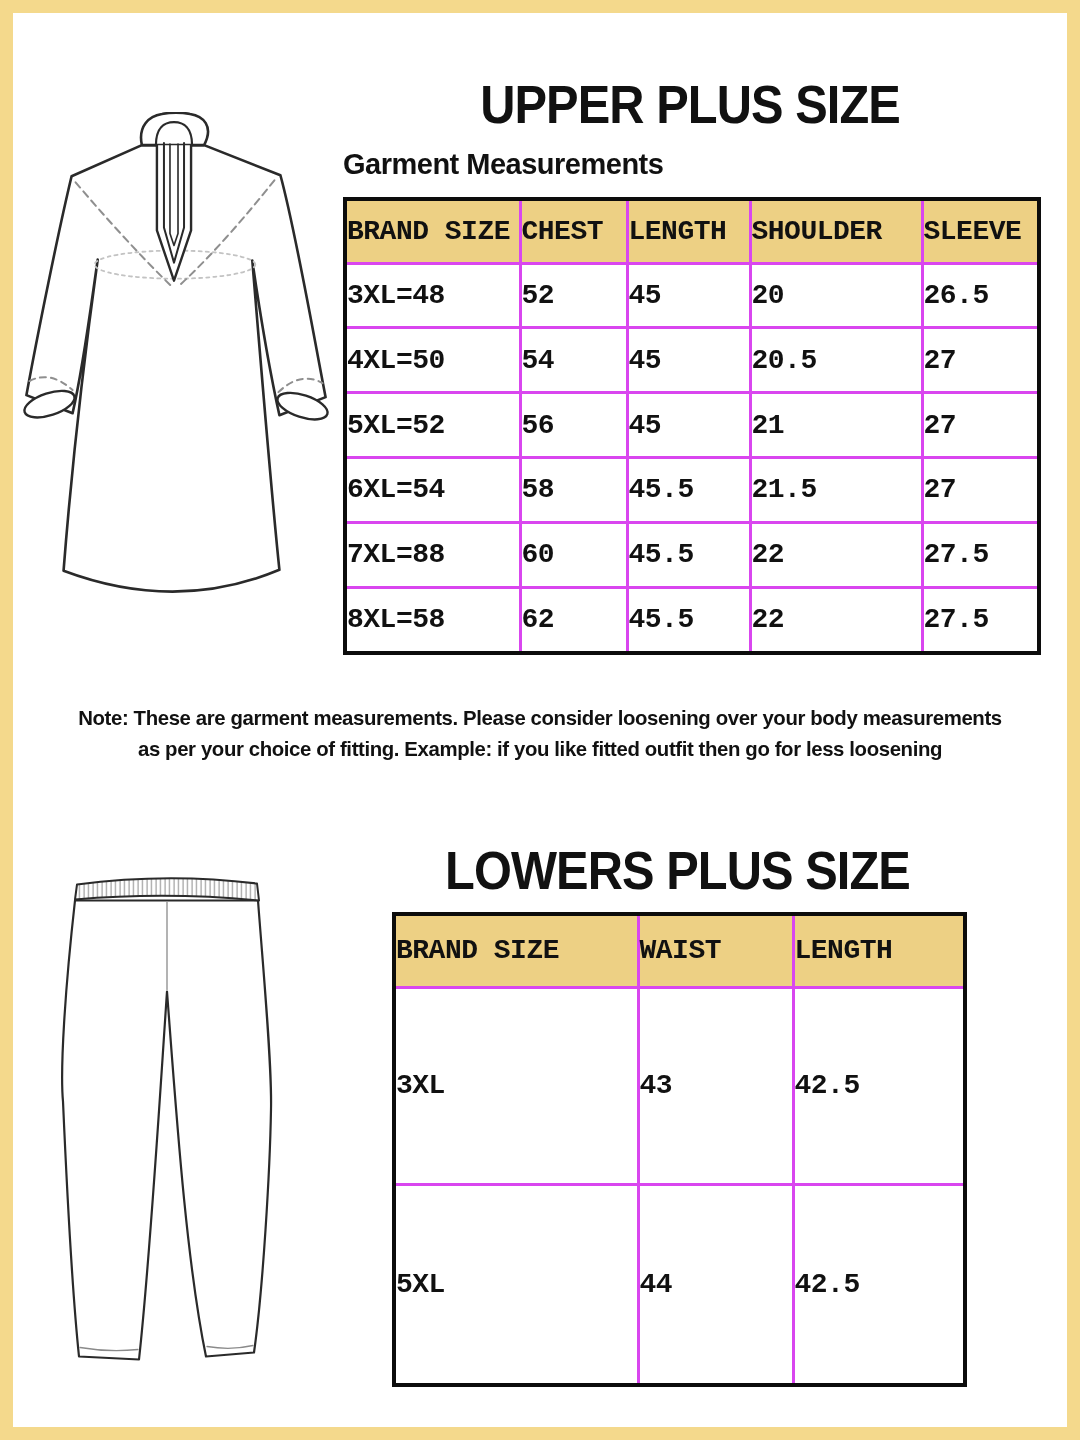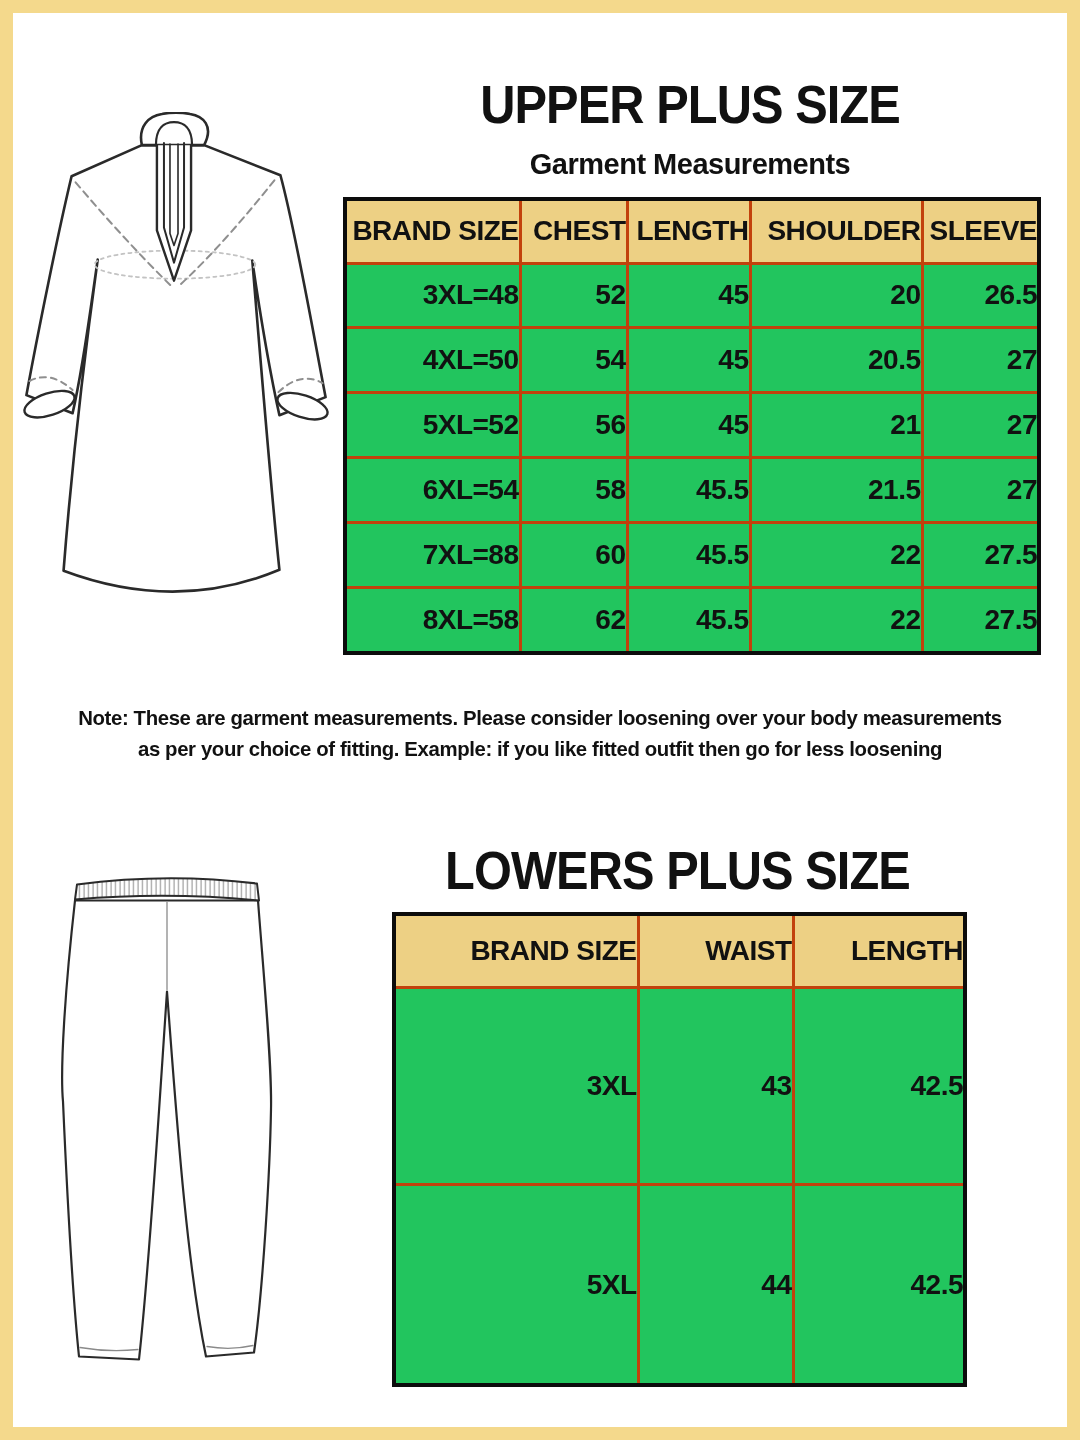--- a/index.html
+++ b/index.html
@@ -27,43 +27,43 @@
     font-size:53px;
     letter-spacing:-1px;
     transform:scaleX(0.92);
     white-space:nowrap;
   }
   #upper-title{left:343px;width:694px;top:74px;}
   #lower-title{left:392px;width:571px;top:840px;}
   .sub-title{
     position:absolute;
     left:343px;width:694px;top:148px;
-    text-align:center;
     font-weight:bold;
     font-size:29px;
     letter-spacing:-0.5px;
   }
   
   table.size-table{
     position:absolute;
     border-collapse:collapse;
     table-layout:fixed;
     background:#faf0ca;
   }
   table.size-table th,table.size-table td{
-    border:3px solid #c2410c;
-    text-align:right;
+    border:3px solid #d946ef;
+    text-align:left;
     vertical-align:middle;
     font-weight:bold;
     font-size:28px;
     letter-spacing:-0.5px;
     padding:0;
+    font-family:Liberation Mono, monospace;
   }
   table.size-table th{background:#edd084;}
-  table.size-table td{background:#22c55e;}
+  table.size-table td{background:#ffffff;}
   table.size-table{border:4px solid #0c0c0c;}
   #upper-table{left:343px;top:197px;width:694px;height:458px;}
   #lower-table{left:392px;top:912px;width:571px;height:475px;}
   
   .note{
     position:absolute;
     left:40px;right:40px;top:702px;
     text-align:center;
     font-weight:bold;
     font-size:21px;

